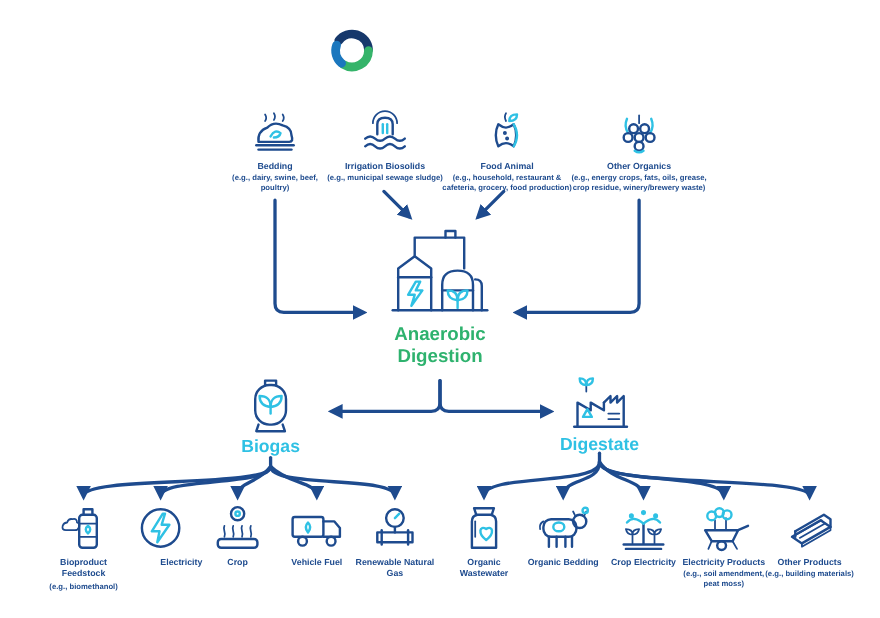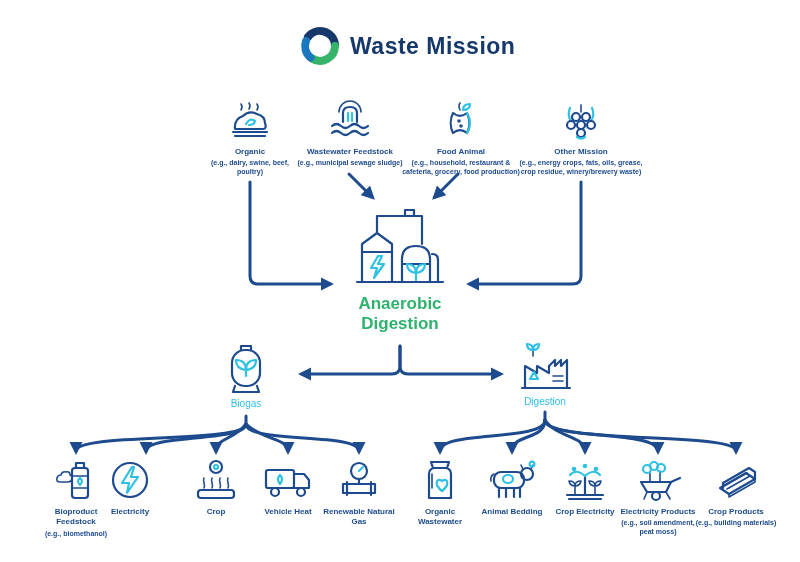--- a/index.html
+++ b/index.html
@@ -13,21 +13,21 @@
   }
   #connectors{position:absolute;left:0;top:0;z-index:0;}
   .conn{fill:none;stroke:var(--navy);stroke-width:3;stroke-linecap:round;stroke-linejoin:round;}
   .ah{fill:var(--navy);stroke:none;}
   .node{position:absolute;z-index:1;text-align:center;color:var(--navy);}
   .icwrap{display:flex;justify-content:center;align-items:flex-end;height:46px;margin-bottom:5px;}
   .icwrap.big{height:88px;margin-bottom:4px;}
   .ttl{font-weight:bold;font-size:8px;line-height:1.3;}
   .sub{font-weight:bold;font-size:7px;line-height:1.3;margin-top:1px;}
   .proc-label{color:var(--green);font-size:17px;font-weight:bold;line-height:1.2;}
-  .out-label{color:var(--cyan);font-size:10px;font-weight:normal;margin-top:2px;}
+  .out-label{color:var(--cyan);font-size:16px;font-weight:bold;margin-top:2px;}
   .logo{position:absolute;left:298px;top:24px;display:flex;align-items:center;z-index:1;}
   .brand{color:var(--brand);font-size:23px;font-weight:bold;letter-spacing:.5px;margin-left:8px;}
   .lk{fill:none;stroke:var(--navy);stroke-width:2.2;stroke-linecap:round;stroke-linejoin:round;}
   .ck{fill:none;stroke:var(--cyan);stroke-width:2.2;stroke-linecap:round;stroke-linejoin:round;}
   .thin{stroke-width:1.6;}
 </style>
 </head>
 <body>
 
 <svg id="connectors" width="800" height="562">
@@ -59,51 +59,50 @@
   <path class="conn" d="M545,420 C545,440 658,430 658,451" marker-end="url(#arrow)"></path>
   <path class="conn" d="M545,420 C545,444 736,432 736,451" marker-end="url(#arrow)"></path>
 </svg>
 
 <header class="logo">
   <svg width="44" height="44" viewBox="0 0 44 44">
     <path d="M10,13 A15,15 0 0 1 37,21" fill="none" stroke="var(--brand)" stroke-width="8" stroke-linecap="round"></path>
     <path d="M37,22 A15,15 0 0 1 14,34.5" fill="none" stroke="var(--logo_green)" stroke-width="8" stroke-linecap="round"></path>
     <path d="M12.5,33.5 A15,15 0 0 1 8,17" fill="none" stroke="var(--logo_blue)" stroke-width="8" stroke-linecap="round"></path>
   </svg>
-  <span class="brand">Waste Mission</span>
 </header>
 
 <div class="node" style="left:198px;top:96px;width:104px;">
   <div class="icwrap">
     <svg width="48" height="42" viewBox="0 0 48 42">
       <path class="lk thin" d="M15,10 q2,-3 0,-6"></path>
       <path class="lk thin" d="M23,9 q2,-3 0,-6"></path>
       <path class="lk thin" d="M31,10 q2,-3 0,-6"></path>
       <path class="lk" d="M9,29 Q8,19 17,16 Q23,10 31,14 Q39,16 39,23 Q41,29 37,29 Z"></path>
       <path class="ck" d="M20,24 q4,-7 9,-3 q-1,4 -6,4"></path>
       <path class="lk" d="M7,32 H41"></path>
       <path class="lk" d="M9,36 H39"></path>
     </svg>
   </div>
-  <div class="ttl">Organic</div>
+  <div class="ttl">Bedding</div>
   <div class="sub">(e.g., dairy, swine, beef, poultry)</div>
 </div>
 
 <div class="node" style="left:295px;top:96px;width:110px;">
   <div class="icwrap">
     <svg width="48" height="42" viewBox="0 0 48 42">
       <path class="lk thin" d="M13,12 A11,11 0 0 1 35,12"></path>
       <path class="lk" d="M17,22 V13 Q17,7 24,7 Q31,7 31,13 V22"></path>
       <path class="ck" d="M22,13 V21"></path>
       <path class="ck" d="M26,13 V21"></path>
       <path class="lk" d="M6,26 q4.5,-4 9,0 q4.5,4 9,0 q4.5,-4 9,0 q4.5,4 9,0"></path>
       <path class="lk" d="M6,33 q4.5,-4 9,0 q4.5,4 9,0 q4.5,-4 9,0 q4.5,4 9,0"></path>
     </svg>
   </div>
-  <div class="ttl">Wastewater Feedstock</div>
+  <div class="ttl">Irrigation Biosolids</div>
   <div class="sub">(e.g., municipal sewage sludge)</div>
 </div>
 
 <div class="node" style="left:402px;top:96px;width:118px;">
   <div class="icwrap">
     <svg width="46" height="42" viewBox="0 0 46 42">
       <path class="lk" d="M15,13 C20,17 24,17 29,13 C32,19 32,27 29,33 C24,29 20,29 15,33 C12,27 12,19 15,13 Z"></path>
       <path class="ck" d="M29,13 C33,19 33,27 29,33"></path>
       <path class="ck" d="M25,10 q0,-6 7,-6 q0,6 -7,6"></path>
       <path class="lk thin" d="M22,10 q-2,-4 0,-7"></path>
@@ -123,21 +122,21 @@
       <path class="ck" d="M35,8 q3,7 -1,13"></path>
       <circle class="lk" cx="19" cy="17" r="4"></circle>
       <circle class="lk" cx="29" cy="17" r="4"></circle>
       <circle class="lk" cx="14" cy="25" r="4"></circle>
       <circle class="lk" cx="24" cy="25" r="4"></circle>
       <circle class="lk" cx="34" cy="25" r="4"></circle>
       <circle class="lk" cx="24" cy="33" r="4"></circle>
       <path class="ck" d="M20,37 q4,3 8,0"></path>
     </svg>
   </div>
-  <div class="ttl">Other Mission</div>
+  <div class="ttl">Other Organics</div>
   <div class="sub">(e.g., energy crops, fats, oils, grease, crop residue, winery/brewery waste)</div>
 </div>
 
 <div class="node" style="left:336px;top:202px;width:128px;">
   <div class="icwrap big">
     <svg width="100" height="88" viewBox="0 0 100 88">
       <path class="lk" d="M27,30 V14 H72 V42" stroke-width="3"></path>
       <path class="lk" d="M55,14 V8 H64 V14" stroke-width="3"></path>
       <path class="lk" d="M12,80 V42 L27,31 L42,42 V80" stroke-width="3"></path>
       <path class="lk" d="M12,50 H42" stroke-width="3"></path>
@@ -175,39 +174,39 @@
       <path class="ck" d="M16,10 q-6,0 -6,-6 q6,0 6,6"></path>
       <path class="ck" d="M16,10 q6,0 6,-6 q-6,0 -6,6"></path>
       <path class="lk" d="M8,48 V26 L20,33 V26 L32,33 V26"></path>
       <path class="lk" d="M32,26 L38,20 V26 L44,20 V26 L50,20 V48"></path>
       <path class="lk" d="M5,48 H53"></path>
       <path class="ck" d="M17,32 l-4,7 h8 z"></path>
       <path class="lk thin" d="M36,36 H46"></path>
       <path class="lk thin" d="M36,41 H46"></path>
     </svg>
   </div>
-  <div class="out-label">Digestion</div>
+  <div class="out-label">Digestate</div>
 </div>
 
 <div class="node" style="left:34px;top:456px;width:84px;">
   <div class="icwrap">
     <svg width="44" height="44" viewBox="0 0 44 44">
       <path class="lk" d="M22,10 V5 H30 V10"></path>
       <rect class="lk" x="18" y="10" width="16" height="30" rx="3"></rect>
       <path class="lk thin" d="M18,18 H34"></path>
       <path class="lk thin" d="M18,30 H34"></path>
       <path class="ck" d="M26,27 q-4,-4 0,-7 q4,3 0,7"></path>
       <path class="lk thin" d="M6,24 q-4,0 -3,-4 q1,-3 4,-3 q1,-4 5,-3 q4,-1 4,3 q3,1 2,4 q-1,3 -4,3 Z"></path>
     </svg>
   </div>
   <div class="ttl">Bioproduct Feedstock</div>
   <div class="sub">(e.g., biomethanol)</div>
 </div>
 
-<div class="node" style="left:92px;top:456px;width:76px;">
+<div class="node" style="left:108px;top:456px;width:76px;text-align:right;">
   <div class="icwrap">
     <svg width="44" height="44" viewBox="0 0 44 44">
       <circle class="lk" cx="22" cy="22" r="17"></circle>
       <path class="ck" d="M24,9 L14,25 H21 L19,35 L30,19 H23 L26,9 Z"></path>
     </svg>
   </div>
   <div class="ttl">Electricity</div>
   <div class="sub"></div>
 </div>
 
@@ -230,21 +229,21 @@
 <div class="node" style="left:250px;top:456px;width:76px;">
   <div class="icwrap">
     <svg width="52" height="40" viewBox="0 0 52 40">
       <rect class="lk" x="4" y="8" width="28" height="18" rx="2"></rect>
       <path class="lk" d="M32,12 H42 L47,18 V26 H32"></path>
       <circle class="lk" cx="13" cy="30" r="4"></circle>
       <circle class="lk" cx="39" cy="30" r="4"></circle>
       <path class="ck" d="M18,22 q-4,-5 0,-9 q4,4 0,9"></path>
     </svg>
   </div>
-  <div class="ttl">Vehicle Heat</div>
+  <div class="ttl">Vehicle Fuel</div>
   <div class="sub"></div>
 </div>
 
 <div class="node" style="left:319px;top:456px;width:80px;">
   <div class="icwrap">
     <svg width="46" height="44" viewBox="0 0 46 44">
       <circle class="lk" cx="23" cy="13" r="8"></circle>
       <path class="ck" d="M23,13 L27,9"></path>
       <path class="lk" d="M23,21 V26"></path>
       <rect class="lk" x="7" y="26" width="32" height="9"></rect>
@@ -274,21 +273,21 @@
     <svg width="52" height="42" viewBox="0 0 52 42">
       <rect class="lk" x="8" y="12" width="30" height="16" rx="7"></rect>
       <circle class="lk" cx="41" cy="14" r="6"></circle>
       <path class="lk thin" d="M37,9 l-2,-4 M45,9 l2,-4"></path>
       <path class="lk" d="M13,28 V37 M20,28 V37 M28,28 V37 M34,28 V37"></path>
       <path class="lk thin" d="M8,14 q-4,2 -3,7"></path>
       <ellipse class="ck" cx="22" cy="19" rx="5" ry="4"></ellipse>
       <circle class="ck" cx="46" cy="4" r="2.4"></circle>
     </svg>
   </div>
-  <div class="ttl">Animal Bedding</div>
+  <div class="ttl">Organic Bedding</div>
   <div class="sub"></div>
 </div>
 
 <div class="node" style="left:547px;top:456px;width:76px;">
   <div class="icwrap">
     <svg width="46" height="44" viewBox="0 0 46 44">
       <path class="lk" d="M23,36 V18"></path>
       <path class="ck" d="M23,18 q-9,-8 -15,-1"></path>
       <path class="ck" d="M23,18 q9,-8 15,-1"></path>
       <circle class="ck" cx="12" cy="11" r="1.2"></circle>
@@ -324,15 +323,15 @@
 <div class="node" style="left:694px;top:456px;width:84px;">
   <div class="icwrap">
     <svg width="52" height="44" viewBox="0 0 52 44">
       <path class="lk" d="M10,30 L36,15 L45,21 L19,36 Z"></path>
       <path class="lk" d="M13,25 L39,10 L45,14 L45,21"></path>
       <path class="lk" d="M13,25 V30"></path>
       <path class="lk thin" d="M17,31 L40,18 M14,28 L37,15"></path>
       <path class="lk thin" d="M19,36 V39 L45,24 V21"></path>
     </svg>
   </div>
-  <div class="ttl">Crop Products</div>
+  <div class="ttl">Other Products</div>
   <div class="sub">(e.g., building materials)</div>
 </div>
 
 </body></html>

